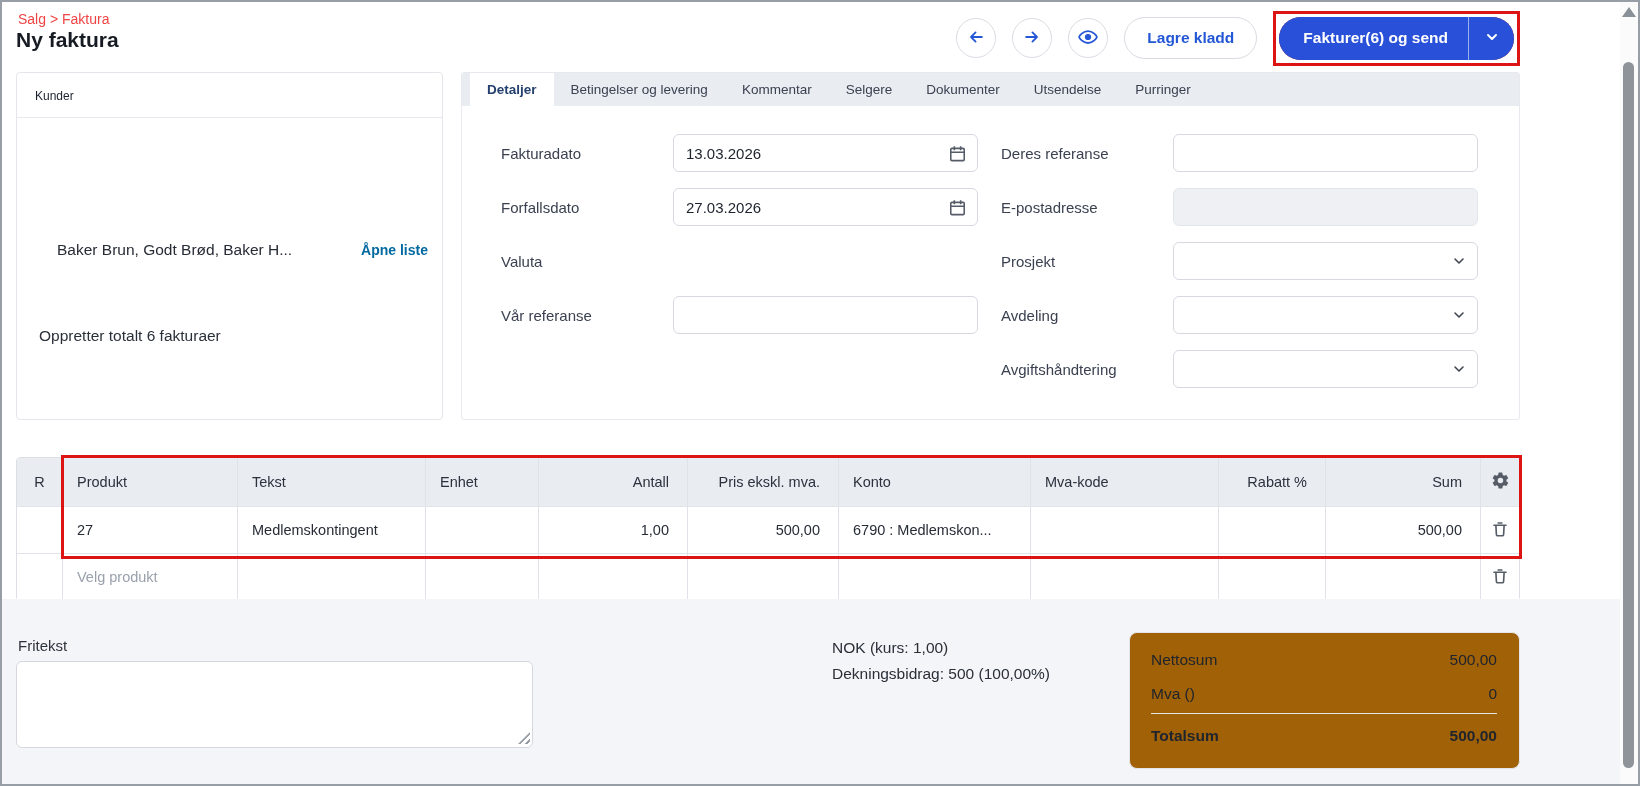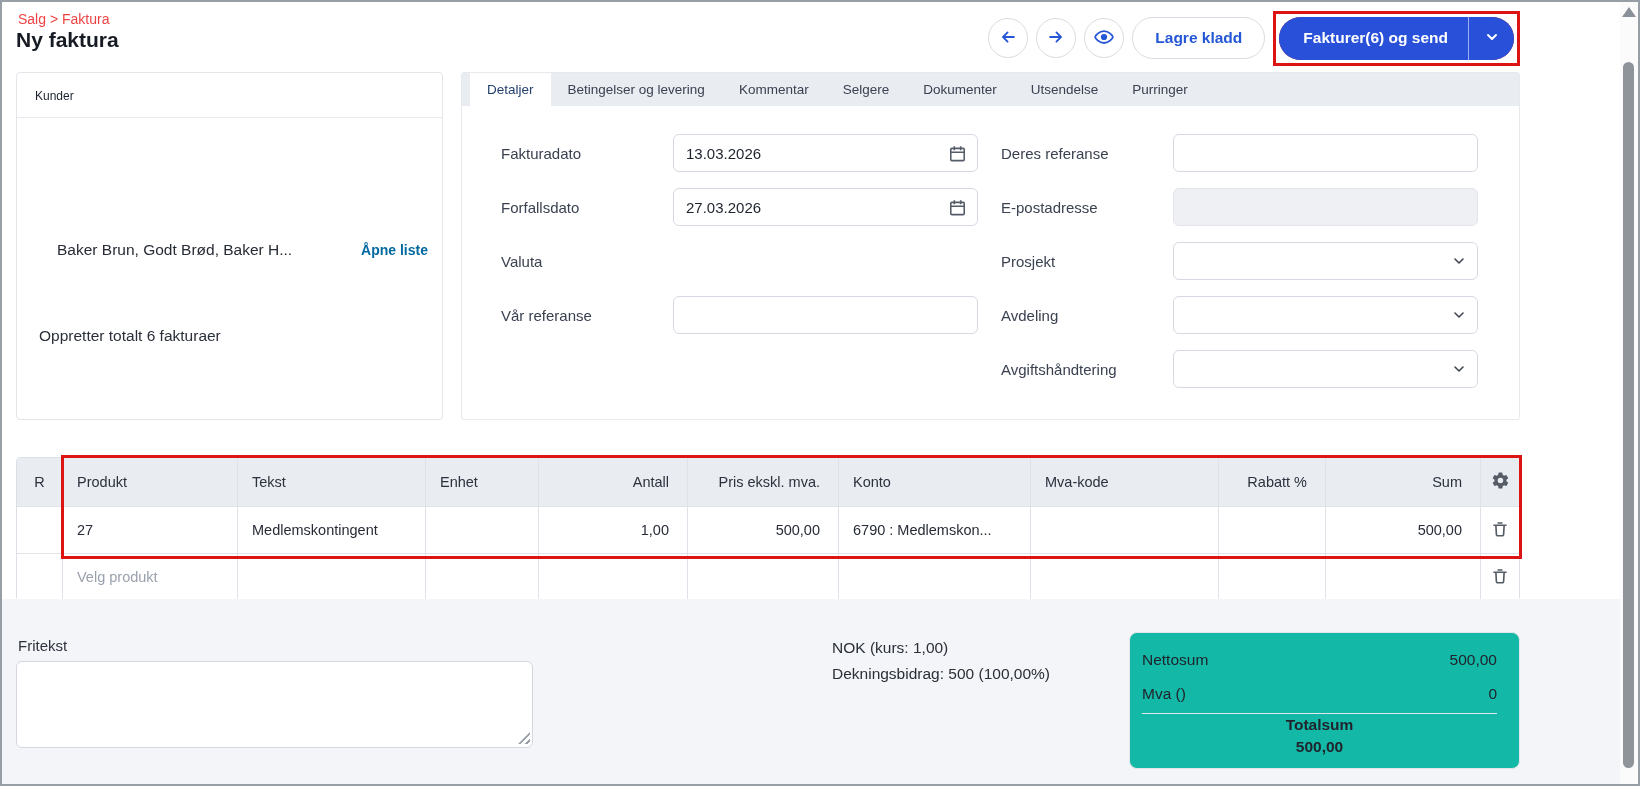--- a/index.html
+++ b/index.html
@@ -5,21 +5,21 @@
   * { margin:0; padding:0; box-sizing:border-box; }
   html,body { background:#fff; }
   body { font-family:"Liberation Sans", sans-serif; color:#20242c; }
   .page { position:relative; width:1640px; height:786px; background:#ffffff;
           border:2px solid #989ea6; overflow:hidden; }
 
   
   .topbar { position:absolute; left:0; top:0; width:100%; height:64px; background:#fff; }
   .breadcrumb { position:absolute; left:16px; top:9px; font-size:14px; color:#ef4444; cursor:pointer; }
   .page-title { position:absolute; left:14px; top:26px; font-size:21px; font-weight:700; color:#171b23; }
-  .topbar-actions { position:absolute; right:118px; top:9px; height:54px; display:flex; align-items:center; gap:8px; }
+  .topbar-actions { position:absolute; right:118px; top:9px; height:54px; display:flex; align-items:center; gap:16px; }
   .circle-btn { width:40px; height:40px; border-radius:50%; background:#fff; border:1px solid #d9dce2;
                 display:flex; align-items:center; justify-content:center; cursor:pointer; }
   .pill-btn { height:42px; padding:0 22px; border-radius:21px; background:#fff; border:1px solid #d9dce2;
               color:#2457d5; font-size:15.5px; font-weight:600; cursor:pointer; font-family:inherit; }
   .hl-red-wrap { border:3px solid #dd1414; padding:3px; background:transparent; }
   .split-btn { display:flex; height:43px; border-radius:22px; overflow:hidden; background:#b91c1c; }
   .split-main { border:none; background:#2950d8; color:#fff; font-size:15.5px; font-weight:700;
                 padding:0 20px 0 24px; cursor:pointer; font-family:inherit; }
   .split-caret { border:none; background:#2950d8; border-left:1px solid rgba(255,255,255,.55);
                  width:46px; display:flex; align-items:center; justify-content:center; cursor:pointer; }
@@ -37,21 +37,21 @@
   .customers-panel { left:14px; top:70px; width:427px; height:348px; }
   .customers-title { padding:16px 18px 14px 18px; font-size:12px; color:#1c2230; border-bottom:1px solid #e7e9ee; }
   .customer-row { position:absolute; left:40px; right:14px; top:168px; display:flex; align-items:center; justify-content:space-between; }
   .customer-names { font-size:15.5px; color:#262b35; }
   .open-list-link { font-size:14px; color:#0369a1; font-weight:600; cursor:pointer; }
   .invoice-count { position:absolute; left:22px; top:254px; font-size:15.5px; color:#2a2f39; }
 
   .details-panel { left:459px; top:70px; width:1059px; height:348px; border:1px solid #e7e9ee; border-radius:3px; overflow:hidden; }
   .tabstrip { display:flex; align-items:stretch; height:33px; background:#e9ecf1; padding-left:8px; }
   .tab { display:flex; align-items:center; padding:0 17px; font-size:13.5px; color:#3a4150; cursor:pointer; white-space:nowrap; }
-  .tab.active { background:#fff; color:#23406e; font-weight:400; }
+  .tab.active { background:#fff; color:#23406e; font-weight:700; }
 
   .form-col { position:absolute; top:61px; }
   .form-col.left { left:39px; }
   .form-col.right { left:539px; }
   .form-row { display:flex; align-items:center; height:38px; margin-bottom:16px; }
   .form-row .flabel { width:172px; font-size:15px; color:#3a4150; }
   .field { position:relative; width:305px; height:38px; border:1px solid #d6d9e1; border-radius:6px;
            background:#fff; display:flex; align-items:center; padding:0 12px; font-size:15px; color:#1d222c; cursor:text; }
   .field.disabled { background:#eef0f4; border-color:#e2e5eb; cursor:default; }
   .field.select { cursor:pointer; }
@@ -80,24 +80,24 @@
   
   .footer-area { position:absolute; left:0; top:597px; width:1622px; height:185px; background:#f3f5f8; }
   .fritekst-label { position:absolute; left:16px; top:38px; font-size:15px; color:#2e333d; }
   .fritekst-box { position:absolute; left:14px; top:62px; width:517px; height:87px; }
   .fritekst-box textarea { width:100%; height:100%; resize:none; border:1px solid #d4d7de; border-radius:6px;
                            background:#fff; font:inherit; padding:8px 10px; outline:none; }
   .resize-handle { position:absolute; right:3px; bottom:4px; width:12px; height:12px; cursor:nwse-resize;
         background:repeating-linear-gradient(135deg, transparent 0 3px, #9aa0a8 3px 5px); 
         clip-path:polygon(100% 0, 100% 100%, 0 100%); }
   .currency-info { position:absolute; left:830px; top:36px; font-size:15.5px; color:#2a2f38; line-height:26px; }
-  .totals-card { position:absolute; left:1127px; top:33px; width:391px; background:#14b8a6;
-                 border:1px solid #e3e5ea; border-radius:8px; padding:10px 22px 12px 12px; }
+  .totals-card { position:absolute; left:1127px; top:33px; width:391px; background:#a16207;
+                 border:1px solid #e3e5ea; border-radius:8px; padding:10px 22px 12px 21px; }
   .totals-row { display:flex; justify-content:space-between; align-items:center; height:34px; font-size:15.5px; color:#20242c; }
-  .totals-row.total { font-weight:700; height:40px;flex-direction:column; }
+  .totals-row.total { font-weight:700; height:40px; }
   .totals-div { border-top:1px solid #e4e6ea; margin:2px 0; }
 </style>
 </head>
 <body>
 
 <div class="page">
 
   <div class="topbar">
     <div class="breadcrumb">Salg &gt; Faktura</div>
     <h1 class="page-title">Ny faktura</h1>

